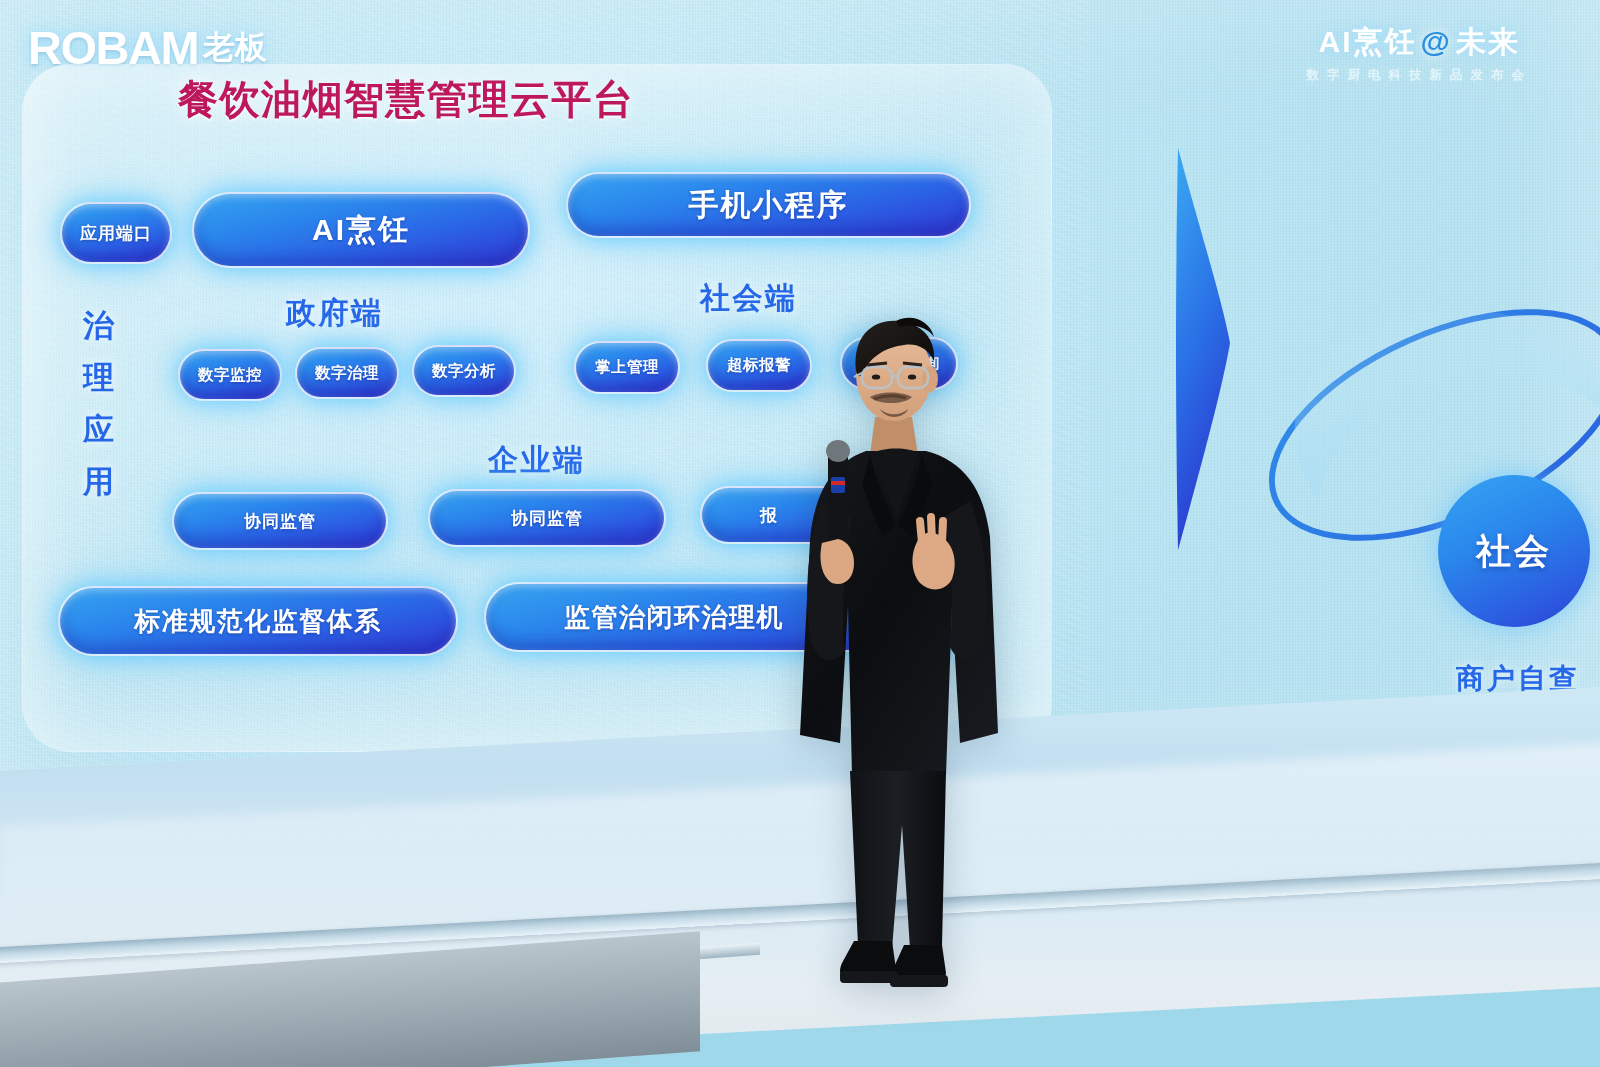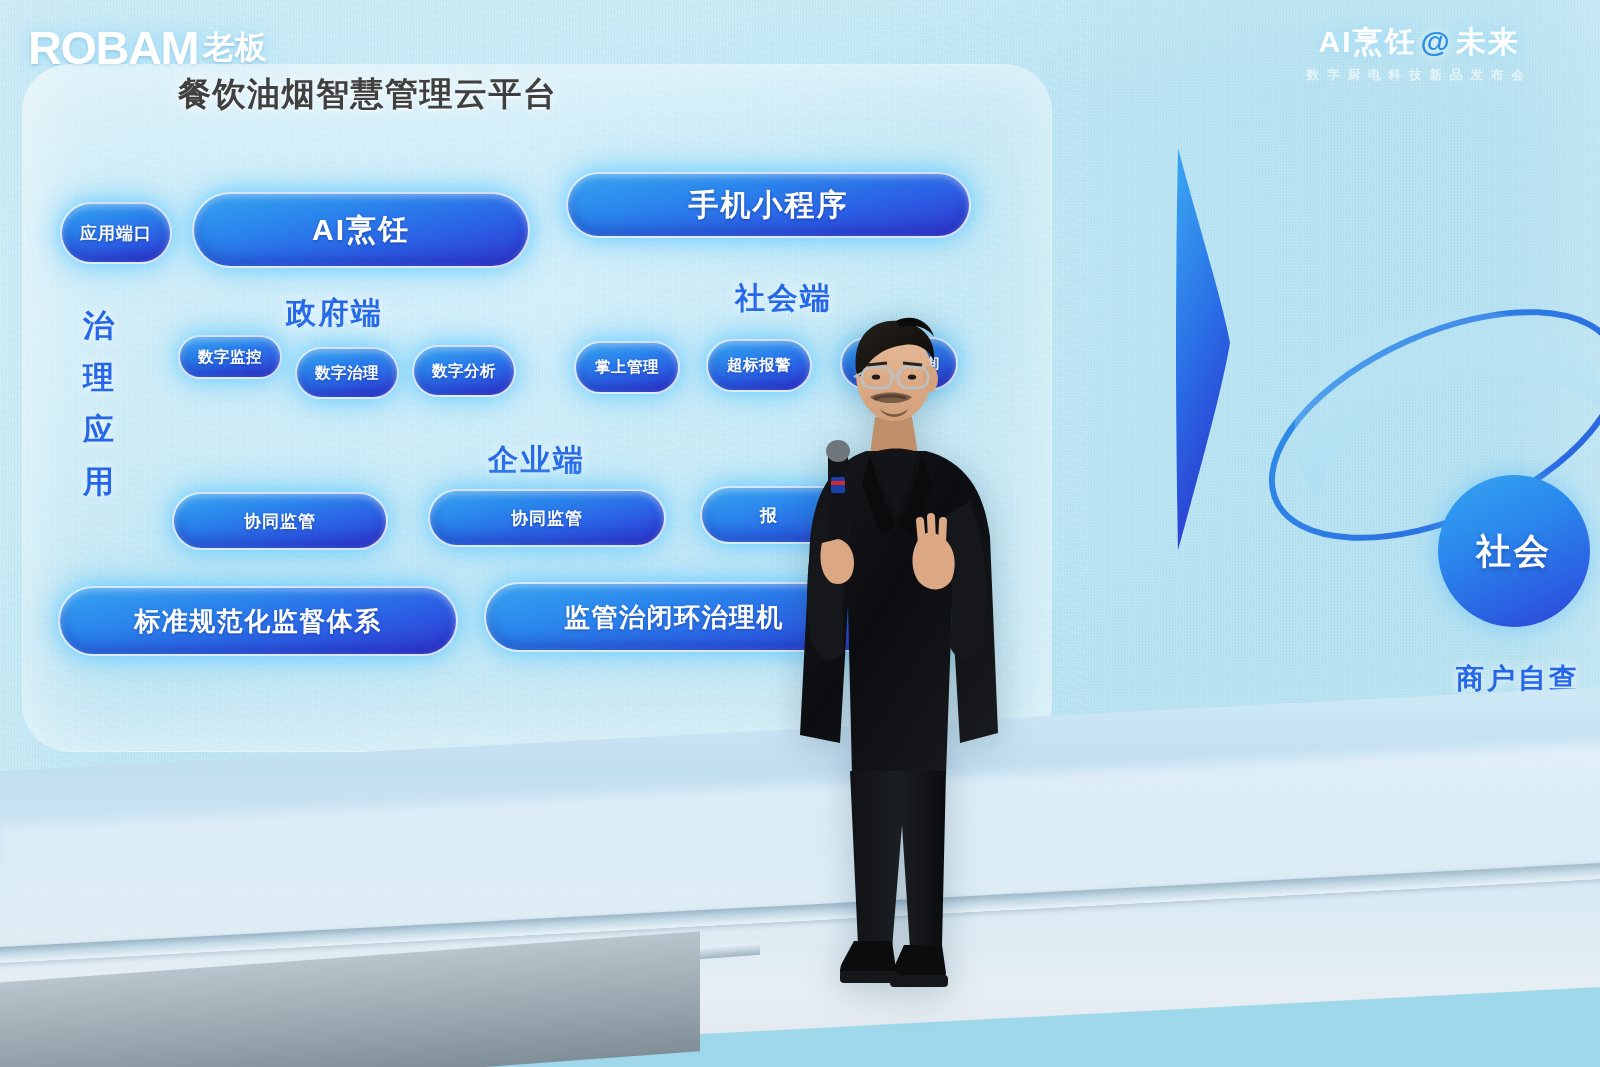--- a/index.html
+++ b/index.html
@@ -74,22 +74,22 @@
     position:absolute; left:28px; top:20px;
     display:flex; align-items:center; gap:2px;
     color:#ffffff; font-weight:800; letter-spacing:-1px;
     text-shadow:0 0 16px rgba(140,215,255,.75), 0 2px 3px rgba(20,90,140,.22);
   }
   .brand-logo .en{ font-size:47px; font-weight:900; letter-spacing:-1.5px; }
   .brand-logo .cn{ font-size:32px; font-weight:900; margin-left:3px; letter-spacing:0px; }
 
   .slide-title{
     position:absolute; left:178px; top:72px;
-    font-size:33px; font-weight:900; letter-spacing:1.5px;
-    color:#404040;
+    font-size:40px; font-weight:900; letter-spacing:1.5px;
+    color:#be185d;
     text-shadow:0 0 18px rgba(255,255,255,.85), 0 2px 2px rgba(255,255,255,.7);
   }
 
   .event-brand{
     position:absolute; right:68px; top:22px; text-align:center;
     color:#ffffff;
   }
   .event-brand .line1{
     font-size:30px; font-weight:700; letter-spacing:2px; white-space:nowrap;
     text-shadow:0 0 14px rgba(150,220,255,.9);
@@ -201,25 +201,25 @@
 
     <div class="pill lg" style="left:192px; top:192px; width:338px; height:76px;">
       <span>AI烹饪</span>
     </div>
     <div class="pill lg" style="left:566px; top:172px; width:405px; height:66px;">
       <span>手机小程序</span>
     </div>
 
     <div class="group-label" style="left:286px; top:293px;">政府端</div>
 
-    <div class="group-label" style="left:735px; top:278px;">社会端</div>
+    <div class="group-label" style="left:700px; top:278px;">社会端</div>
 
     <div class="group-label" style="left:488px; top:440px;">企业端</div>
 
-    <div class="pill xs" style="left:178px; top:335px; width:104px; height:44px;align-items:center;">
+    <div class="pill xs" style="left:178px; top:349px; width:104px; height:52px;align-items:center;">
       <span>数字监控</span>
     </div>
     <div class="pill xs" style="left:295px; top:347px; width:104px; height:52px;">
       <span>数字治理</span>
     </div>
     <div class="pill xs" style="left:412px; top:345px; width:104px; height:52px;">
       <span>数字分析</span>
     </div>
 
     <div class="pill xs" style="left:574px; top:341px; width:106px; height:53px;">

